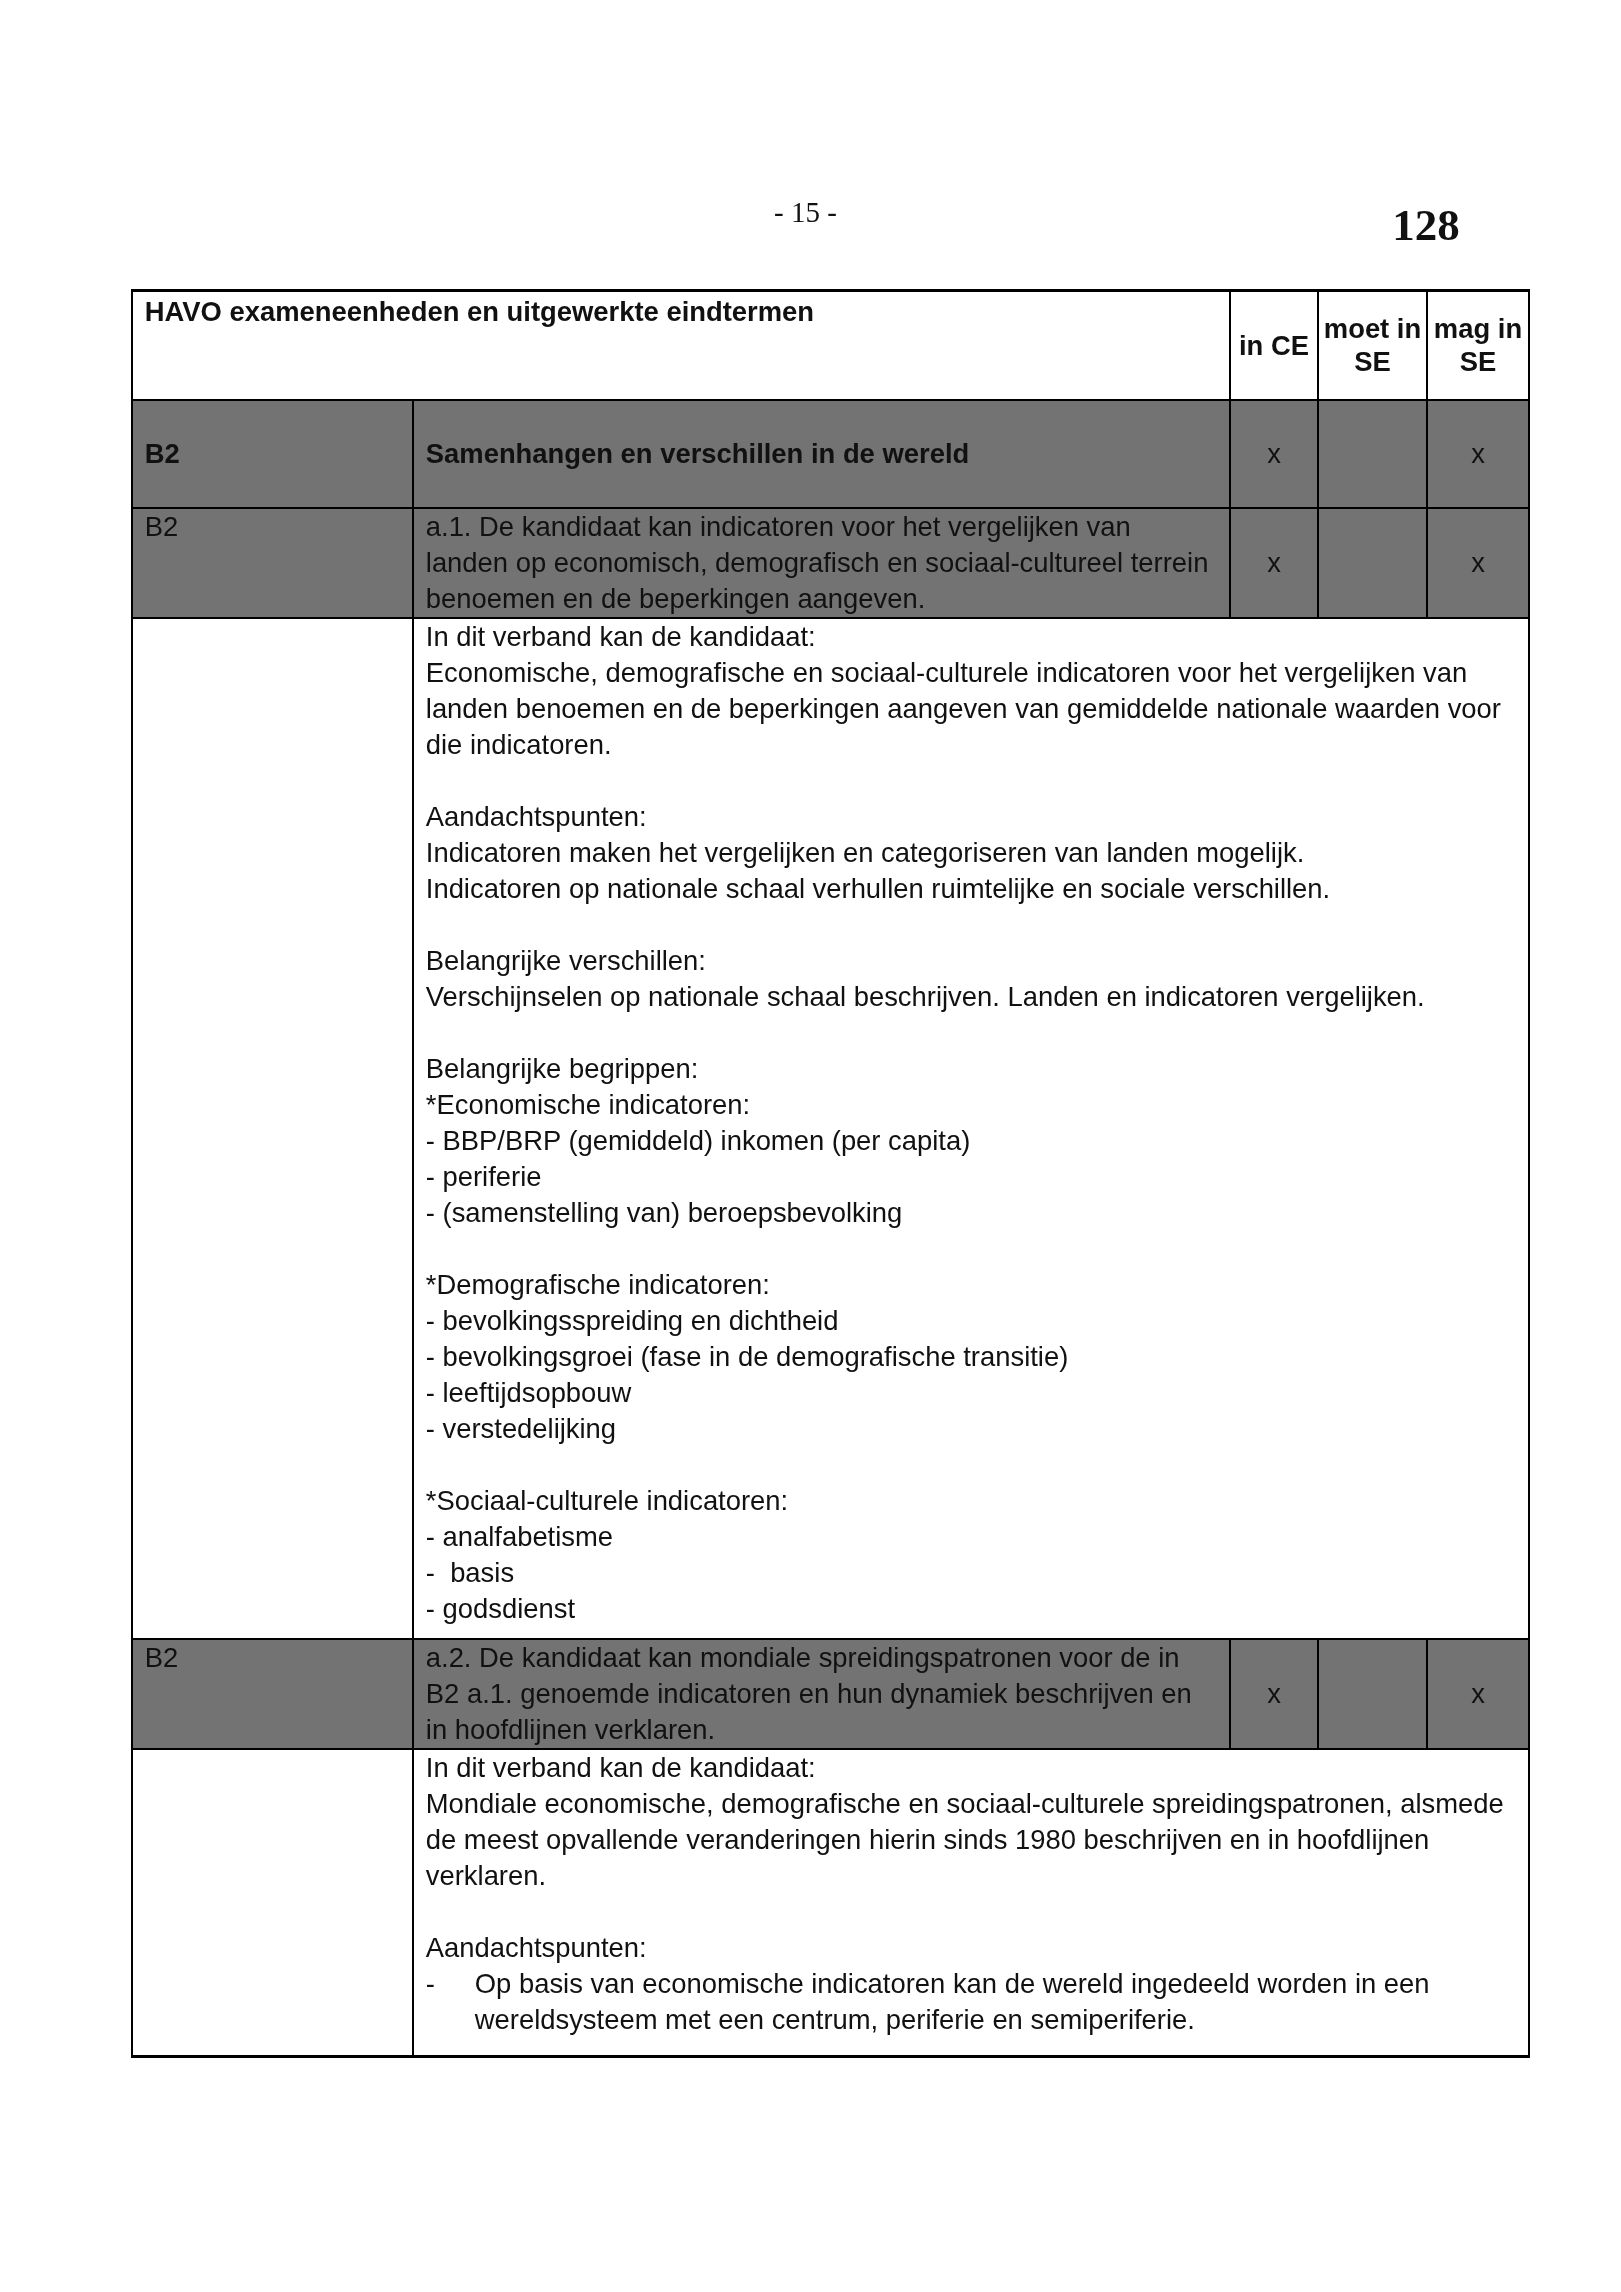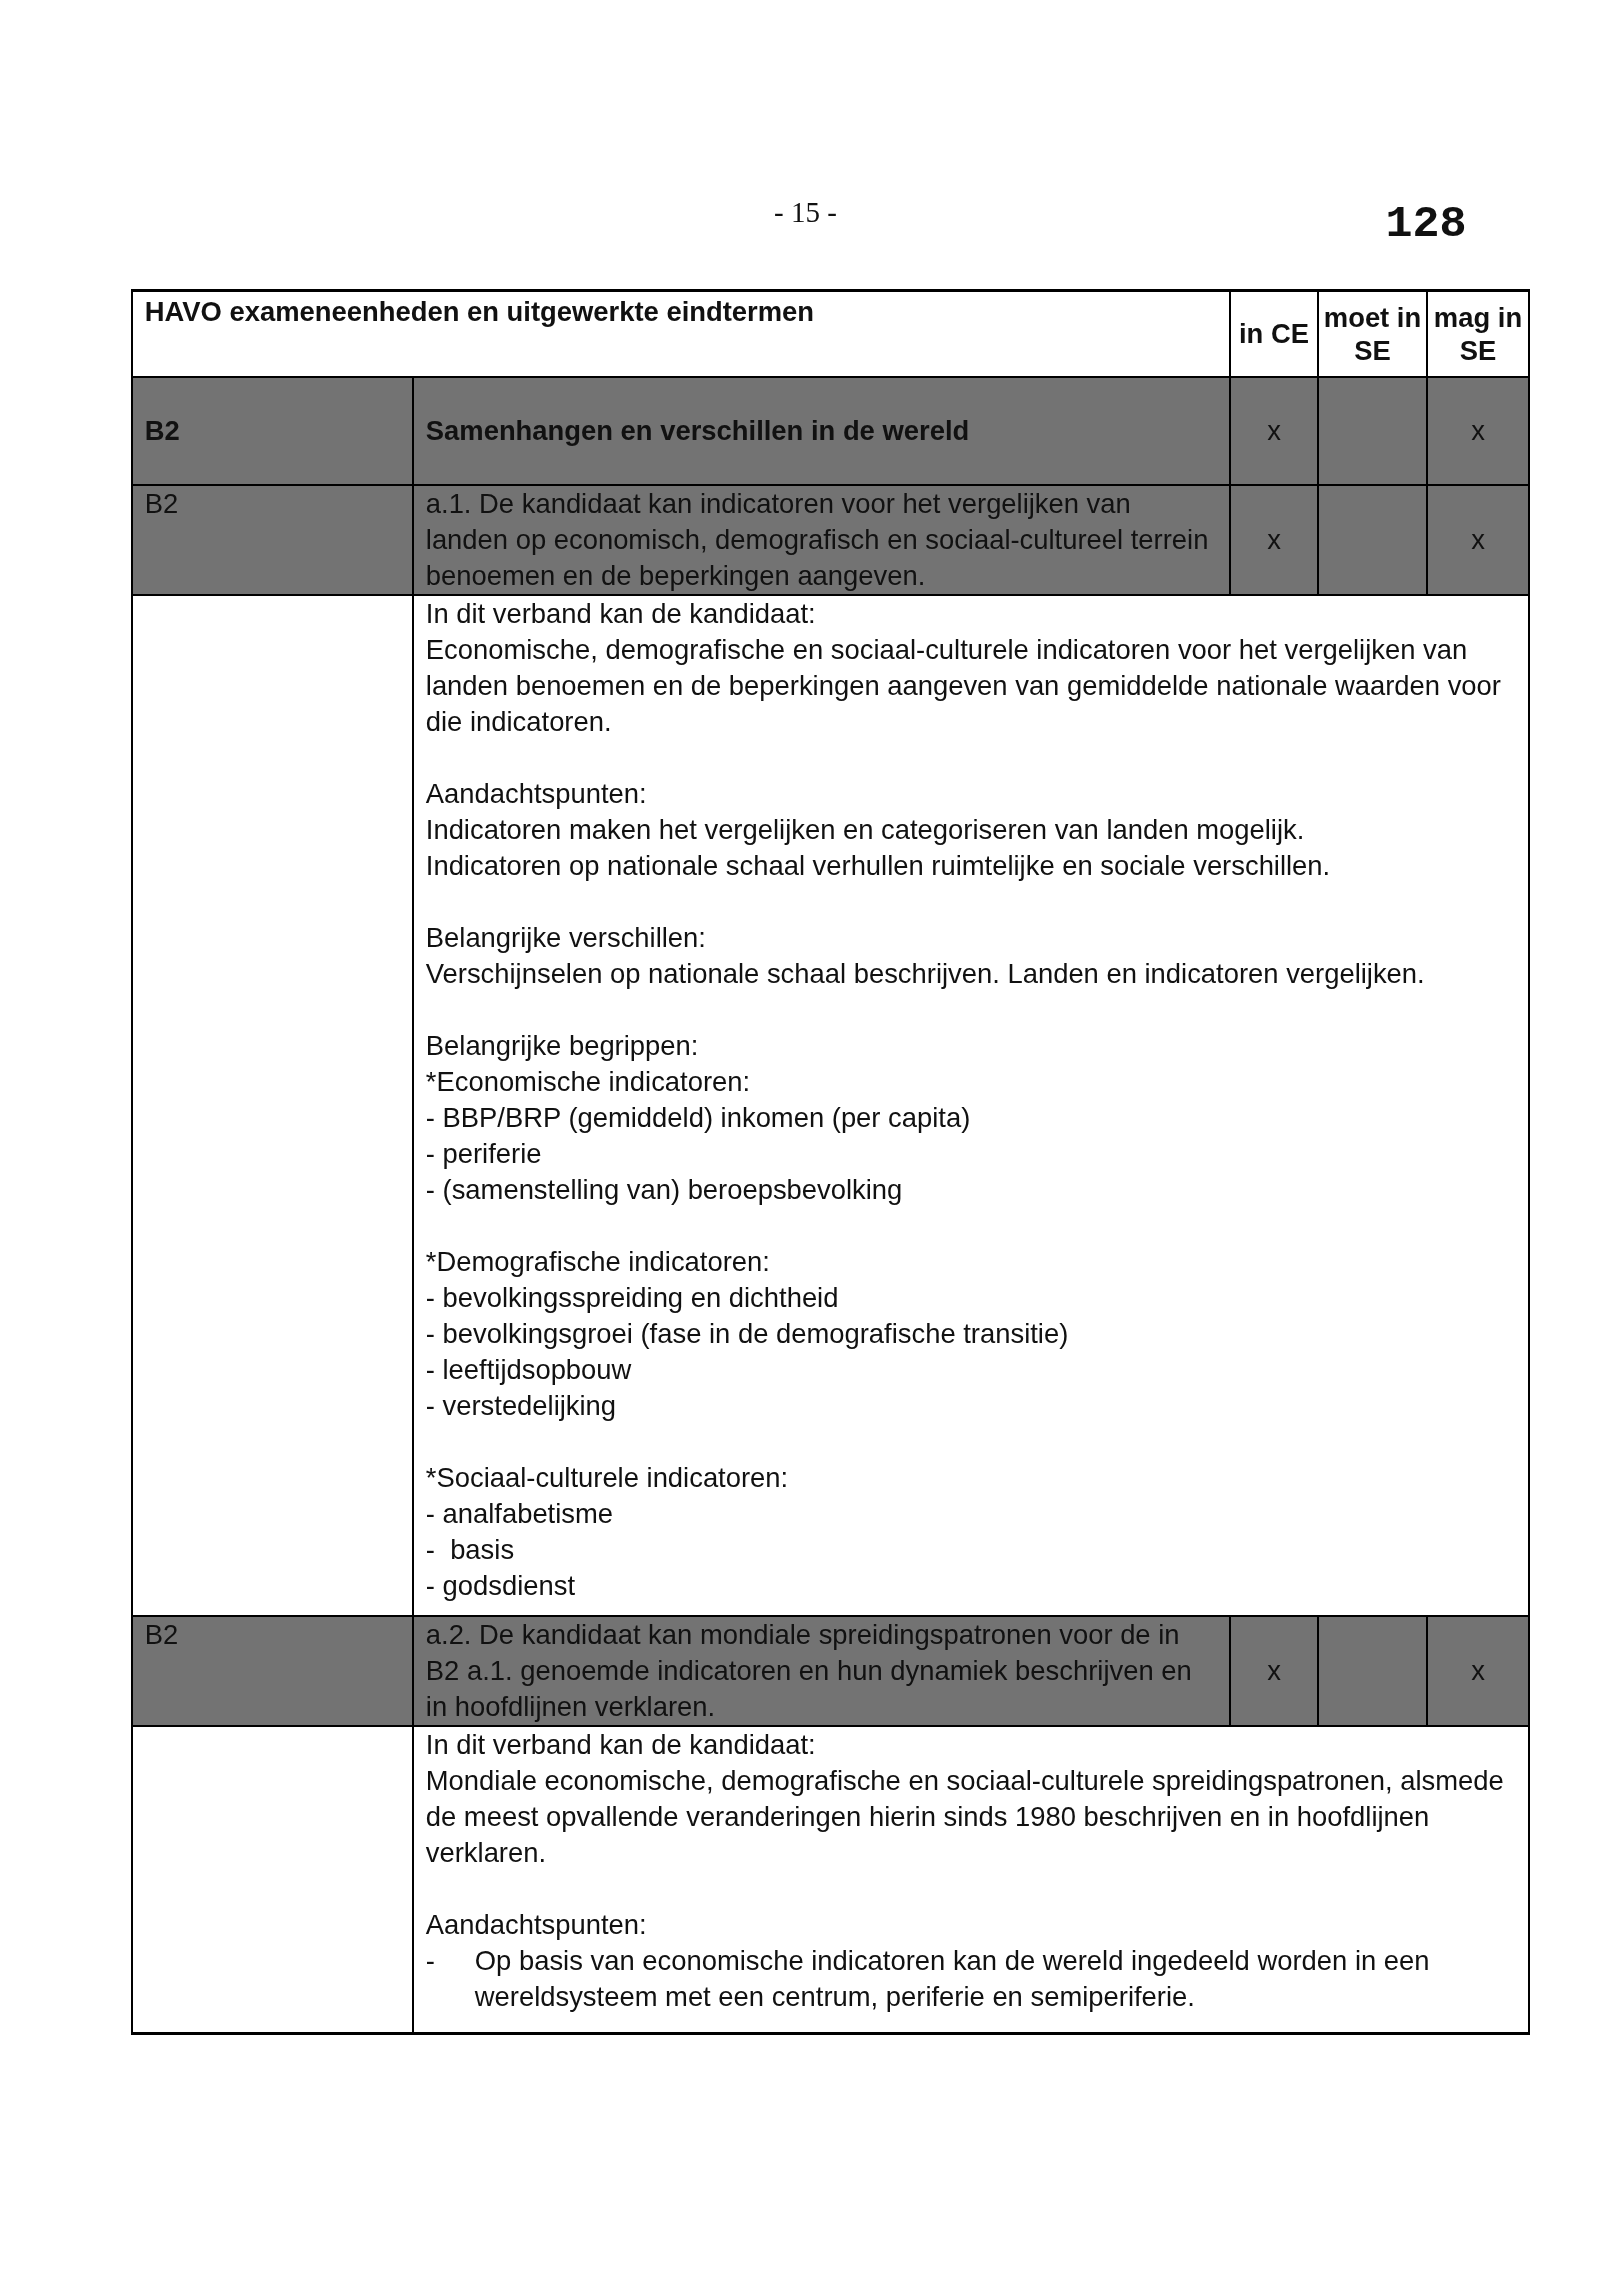--- a/index.html
+++ b/index.html
@@ -1,20 +1,20 @@
 <!DOCTYPE html>
 <html><head>
   <meta charset="utf-8">
   <style>
     html, body { margin: 0; padding: 0; background: #ffffff; }
     body { width: 1621px; height: 2293px; position: relative; overflow: hidden; color: #111; }
     .page-num { position: absolute; top: 196px; left: 774px; width: 88px; text-align: left;
       font-family: "Liberation Serif", serif; font-size: 29px; }
     .doc-num { position: absolute; top: 199px; left: 1367px; width: 118px; text-align: center;
-      font-family: Liberation Mono, monospace; font-size: 45px; font-weight: bold; }
+      font-family: Liberation Serif, serif; font-size: 45px; font-weight: bold; }
     table.grid { position: absolute; left: 131px; top: 289px; width: 1398px;
       border-collapse: collapse; table-layout: fixed;
       font-family: "Liberation Sans", sans-serif; font-size: 27.4px; line-height: 36px; }
     table.grid td { border: 2px solid #000; vertical-align: top; padding: 0 11.8px; }
     table.grid tr.outer-top td { border-top: 3.9px solid #000; }
     table.grid tr.outer-bottom td { border-bottom: 3.9px solid #000; }
     table.grid td.first { border-left: 2.9px solid #000; }
     table.grid td.last { border-right: 2.9px solid #000; margin-top: 16px; }
     .gray td { background: #737373; }
     .hdr-title { font-weight: bold; padding-top: 2px !important; }
@@ -35,21 +35,21 @@
 <table class="grid">
   <colgroup>
     <col style="width:281px">
     <col style="width:817px">
     <col style="width:88px">
     <col style="width:109px">
     <col style="width:102px">
   </colgroup>
 
   <tbody>
-      <tr class="outer-top" style="height:86px">
+      <tr class="outer-top" style="height:109px">
     <td colspan="2" class="first hdr-title">HAVO exameneenheden en uitgewerkte eindtermen</td>
     <td class="hdr-col">in CE</td>
     <td class="hdr-col">moet in SE</td>
     <td class="hdr-col last">mag in SE</td>
   </tr>
 
   <tr class="gray" style="height:108px">
     <td class="first bold mid">B2</td>
     <td class="bold mid">Samenhangen en verschillen in de wereld</td>
     <td class="mark">x</td>

